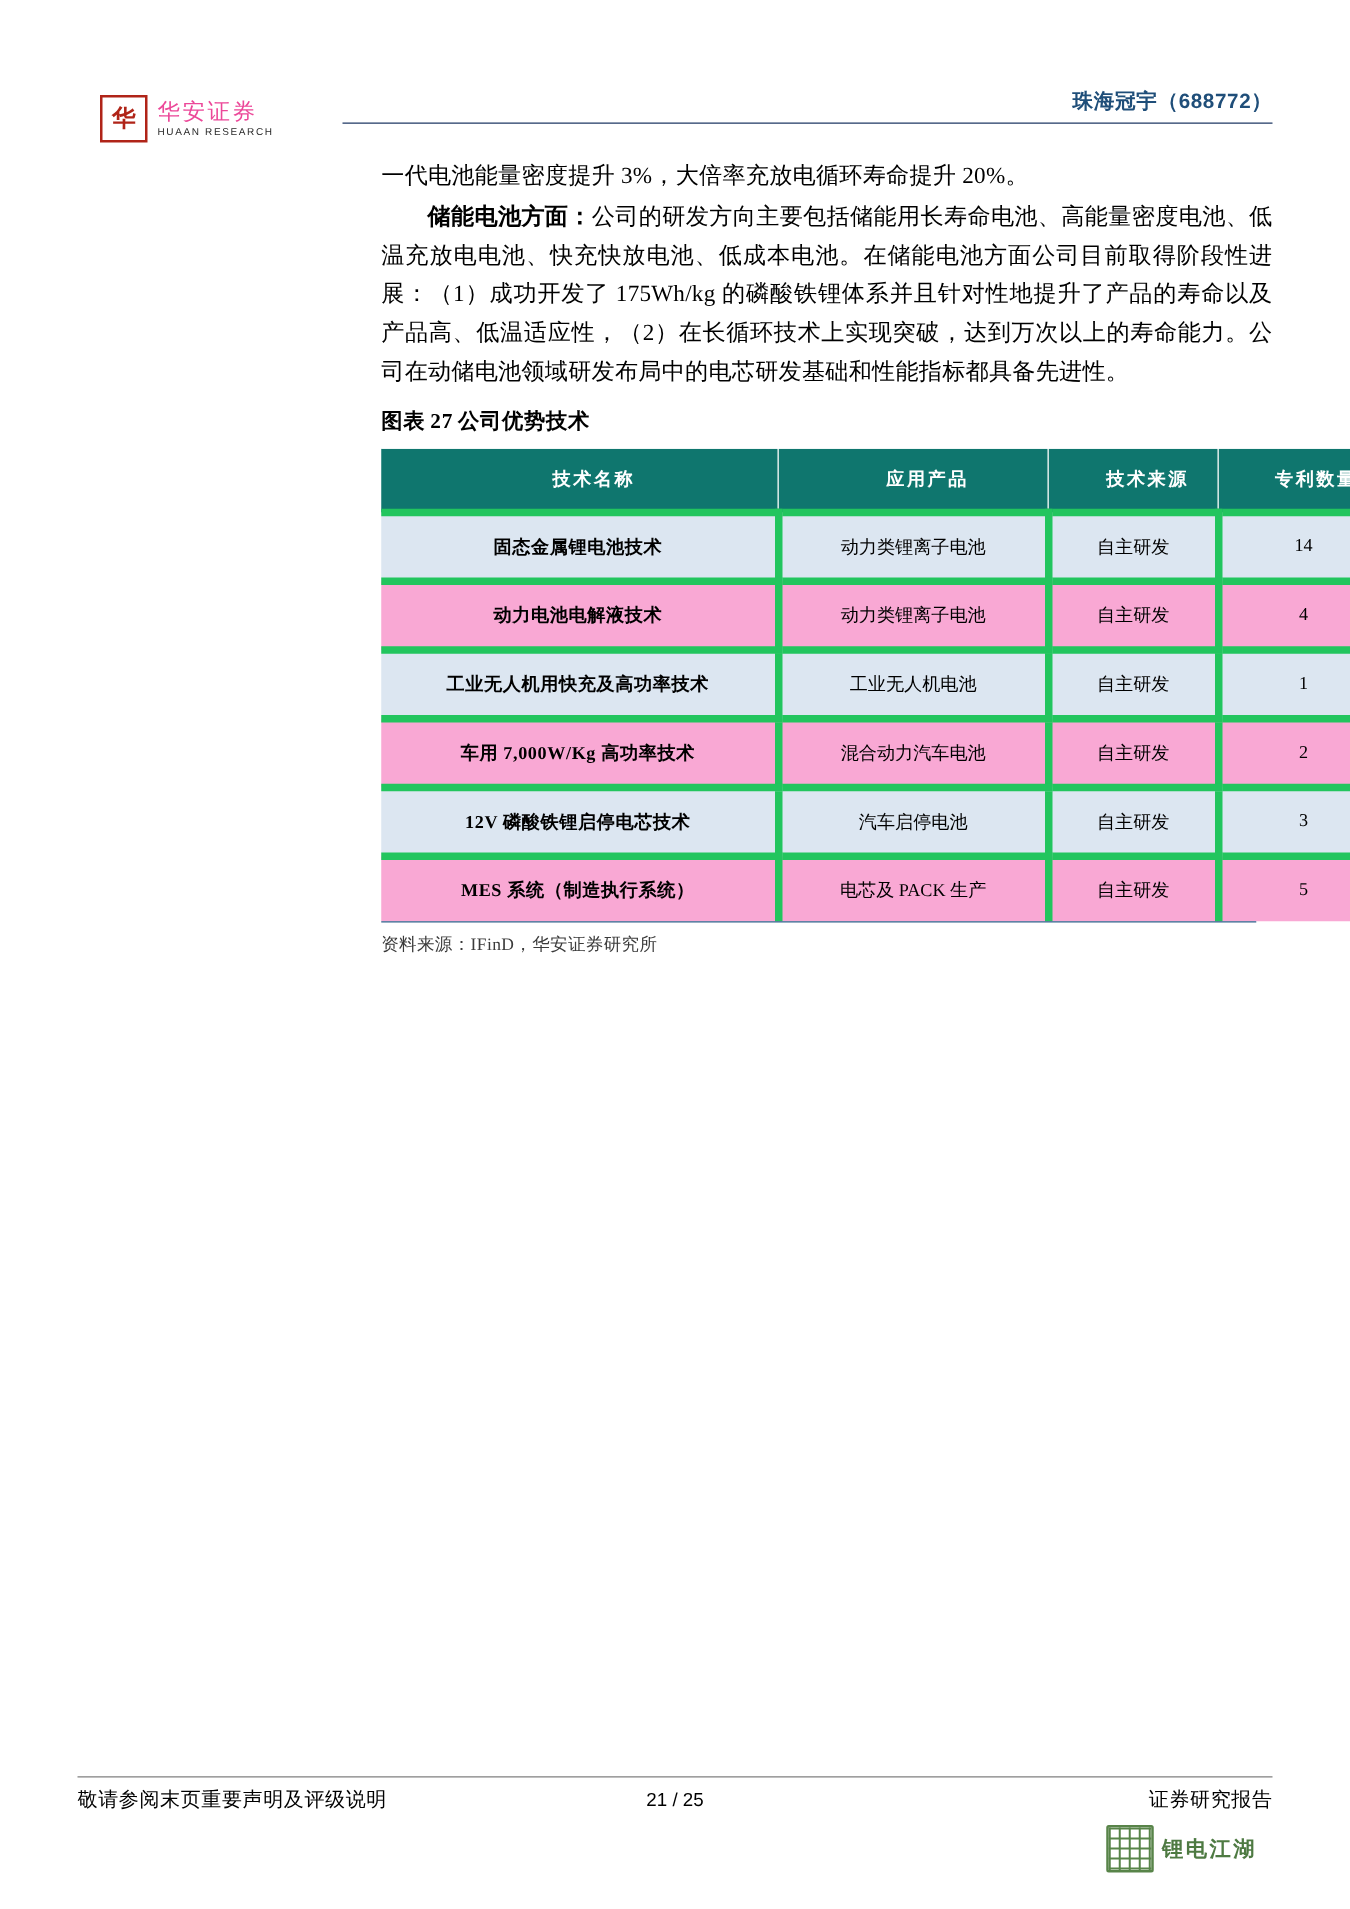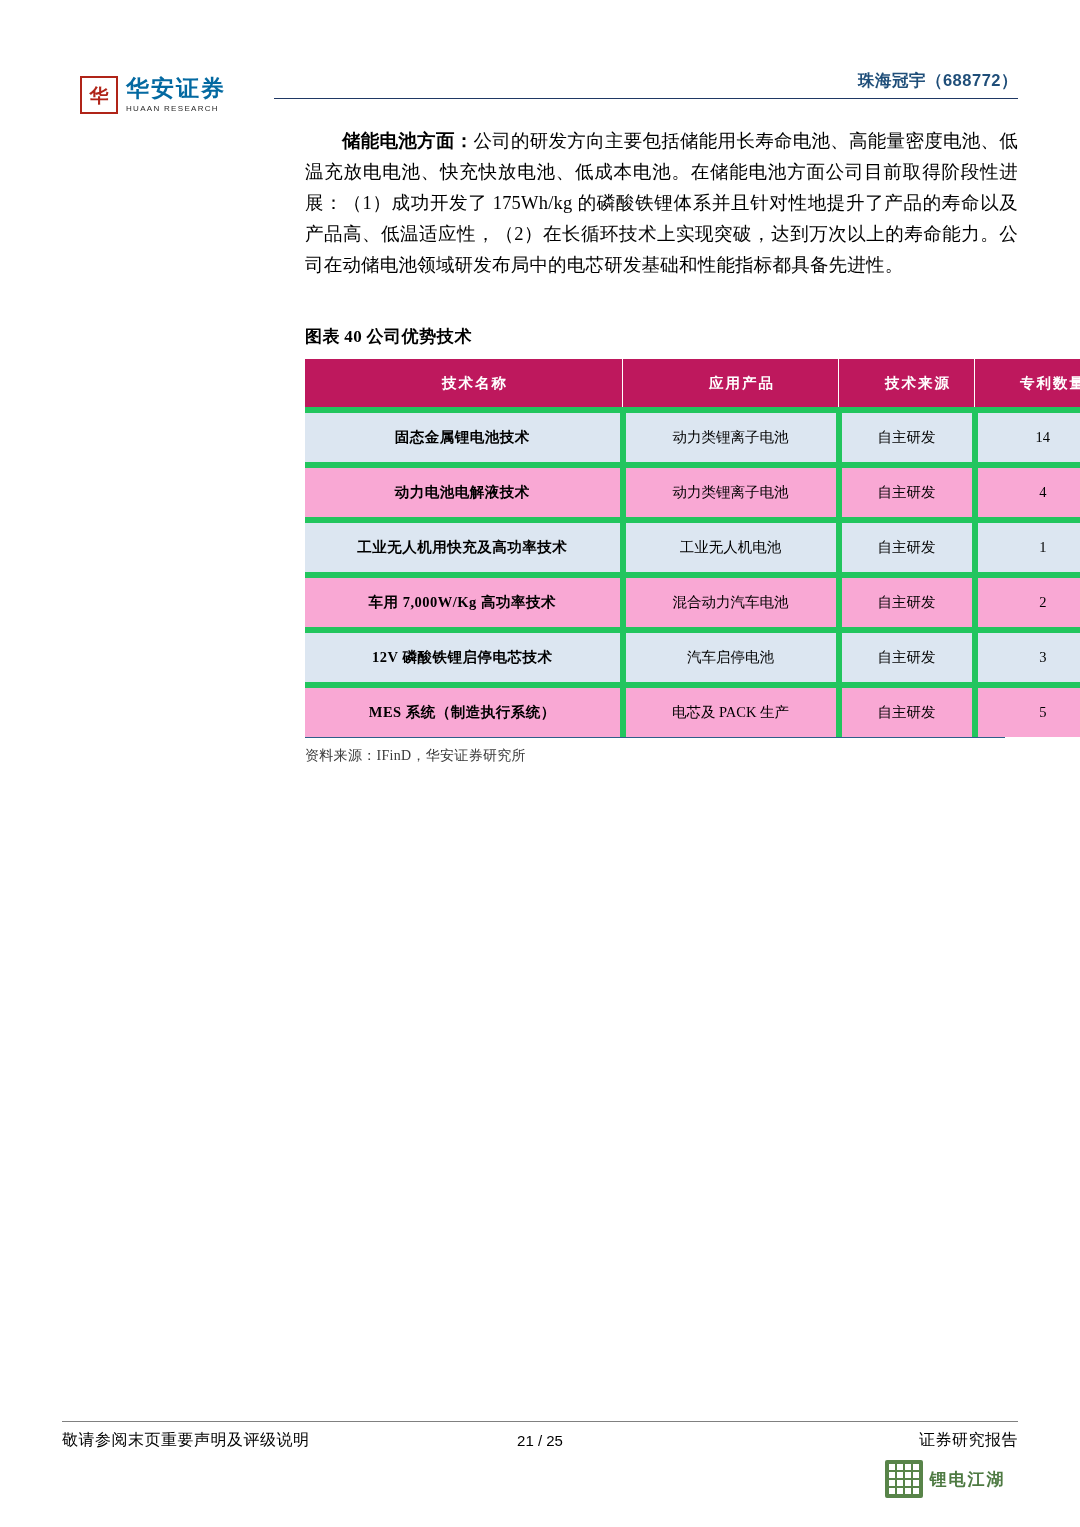--- a/index.html
+++ b/index.html
@@ -52,24 +52,24 @@
     line-height: 1;
   }
   .logo-text-wrap {
     margin-left: 8px;
     display: flex;
     flex-direction: column;
     justify-content: center;
   }
   .logo-cn {
     font-family: "Liberation Serif", serif;
-    font-size: 23px;
-    font-weight: bold;
+    font-size: 18px;
+    font-weight: normal;
     letter-spacing: 2px;
-    color: #0369a1;
+    color: #ec4899;
     line-height: 1.05;
   }
   .logo-en {
     font-family: "Liberation Sans", sans-serif;
     font-size: 8px;
     letter-spacing: 1.3px;
     color: #2a2a2a;
     margin-top: 2px;
   }
   .header-rule {
@@ -127,21 +127,21 @@
     left: 305px;
     top: 358px;
     width: 700px;
   }
   table.tbl {
     border-collapse: collapse;
     width: 700px;
     table-layout: fixed;
   }
   table.tbl th {
-    background: #be185d;
+    background: #0f766e;
     color: #ffffff;
     font-size: 14.5px;
     font-weight: bold;
     font-family: Liberation Serif, serif;
     letter-spacing: 2px;
     height: 46px;
     border: 1px solid #ffffff;
     text-align: center;
     vertical-align: middle;
     padding-left: 24px;
@@ -256,25 +256,26 @@
       <div class="logo-text-wrap">
         <div class="logo-cn">华安证券</div>
         <div class="logo-en">HUAAN RESEARCH</div>
       </div>
     </div>
     <div class="header-rule"></div>
     <div class="header-title">珠海冠宇（688772）</div>
   </div>
 
   <div class="content">
+    <p class="para">一代电池能量密度提升 3%，大倍率充放电循环寿命提升 20%。</p>
     <p class="para indent"><span class="bold">储能电池方面：</span><span>公司的研发方向主要包括储能用长寿命电池、高能量密度电池、低温充放电电池、快充快放电池、低成本电池。在储能电池方面公司目前取得阶段性进展：（1）成功开发了 175Wh/kg 的磷酸铁锂体系并且针对性地提升了产品的寿命以及产品高、低温适应性，（2）在长循环技术上实现突破，达到万次以上的寿命能力。公司在动储电池领域研发布局中的电芯研发基础和性能指标都具备先进性。</span></p>
   </div>
 
   <div class="fig-title">
-    <span>图表</span><span class="num">40</span><span>公司优势技术</span>
+    <span>图表</span><span class="num">27</span><span>公司优势技术</span>
   </div>
 
   <div class="table-wrap">
     <table class="tbl">
       <thead>
         <tr>
           <th style="width:292px">技术名称</th>
           <th style="width:190px">应用产品</th>
           <th style="width:110px">技术来源</th>
           <th style="width:108px">专利数量</th>

